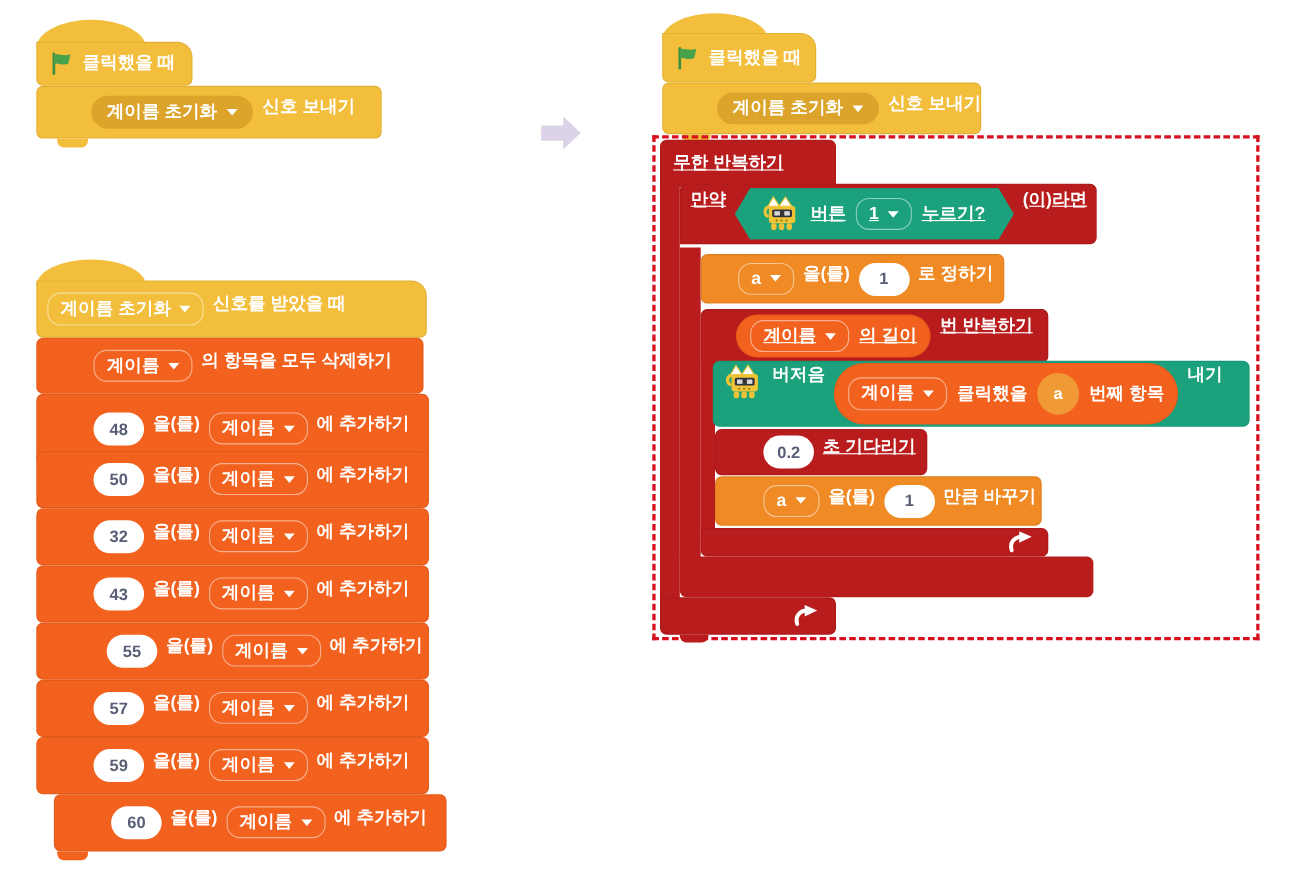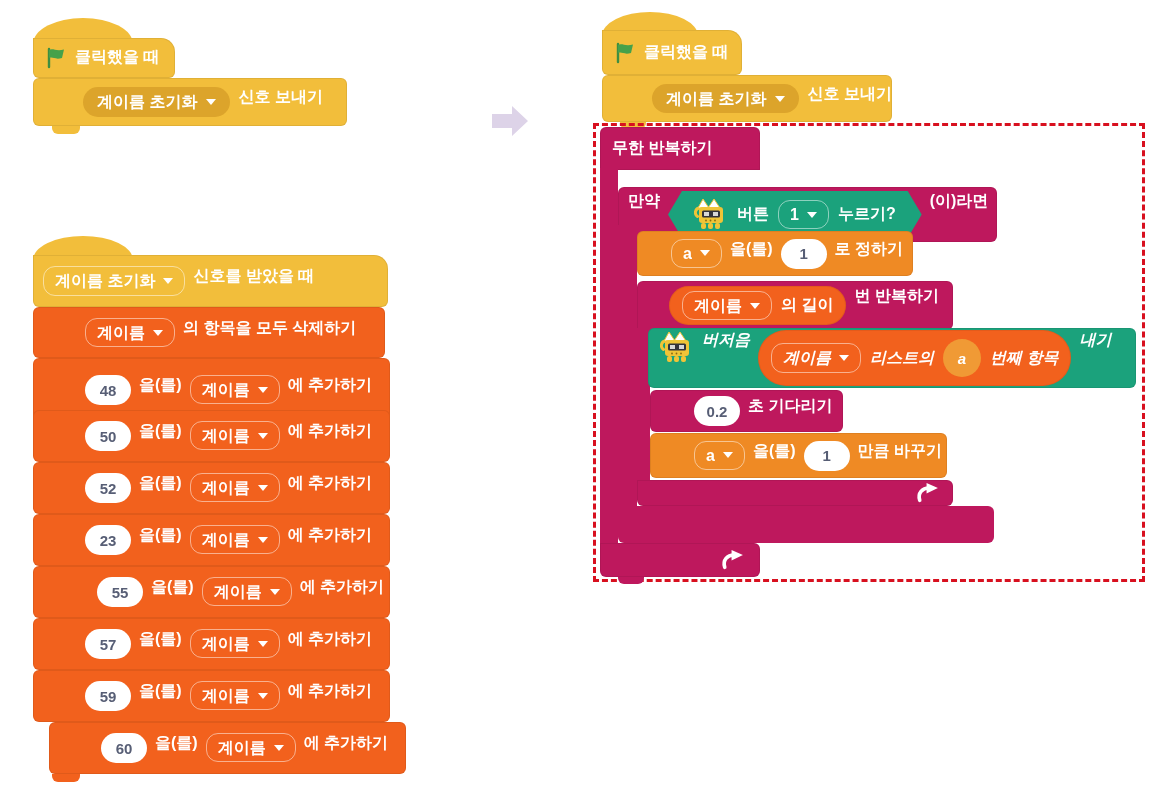--- a/index.html
+++ b/index.html
@@ -3,24 +3,24 @@
 <meta charset="utf-8">
 <style>
   html,body{margin:0;padding:0;background:#fff;}
   #stage{position:relative;width:1172px;height:796px;background:#ffffff;overflow:hidden;
          font-family:"Liberation Sans","DejaVu Sans",sans-serif;}
   .abs{position:absolute;box-sizing:border-box;}
   .blk{position:absolute;box-sizing:border-box;display:flex;align-items:center;
        color:#fff;font-weight:600;font-size:16px;white-space:nowrap;
        box-shadow:inset 0 0 0 1px rgba(0,0,0,0.07);}
   .yellow{background:#F2BE3B;}
-  .control{background:#be185d;}
+  .control{background:#b91c1c;text-decoration:underline;}
   .vars{background:#EF8A24;}
   .list{background:#F2611D;}
-  .teal{background:#1BA27C;font-style:italic;}
+  .teal{background:#1BA27C;}
   .r6{border-radius:6px;}
   .row{display:flex;align-items:flex-start;gap:8px;}
   .dome{position:absolute;border-radius:50% 50% 0 0 / 100% 100% 0 0;box-sizing:border-box;}
   .bump{position:absolute;border-radius:0 0 6px 6px;}
   .foval{background:#DCA42B;border-radius:999px;padding:5px 14px;display:inline-flex;
          align-items:center;gap:9px;line-height:1.2;}
   .frect{border:1.5px solid rgba(255,255,255,0.5);border-radius:12px;padding:4px 11px;
          display:inline-flex;align-items:center;gap:8px;line-height:1.2;}
   .woval{background:#fff;border-radius:999px;min-width:46px;height:30px;display:inline-flex;
          align-items:center;justify-content:center;color:#575E75;font-weight:600;font-size:15px;
@@ -112,32 +112,32 @@
         <span class="txt">을(를)</span>
         <span class="frect">
             <span class="txt">계이름</span>
             <span class="dd"></span>
           </span>
         <span class="txt">에 추가하기</span>
       </span>
     </div>
     <div class="blk list r6" style="left:33px;top:462px;width:357px;height:52px;padding-left:52px;">
       <span class="row">
-        <span class="woval">52</span>
+        <span class="woval">32</span>
         <span class="txt">을(를)</span>
         <span class="frect">
             <span class="txt">계이름</span>
             <span class="dd"></span>
           </span>
         <span class="txt">에 추가하기</span>
       </span>
     </div>
     <div class="blk list r6" style="left:33px;top:514px;width:357px;height:52px;padding-left:52px;">
       <span class="row">
-        <span class="woval">23</span>
+        <span class="woval">43</span>
         <span class="txt">을(를)</span>
         <span class="frect">
             <span class="txt">계이름</span>
             <span class="dd"></span>
           </span>
         <span class="txt">에 추가하기</span>
       </span>
     </div>
     <div class="blk list r6" style="left:33px;top:566px;width:357px;height:52px;padding-left:64px;">
       <span class="row">
@@ -210,21 +210,21 @@
     </div>
     <div class="bump yellow" style="left:620px;top:122px;width:26px;height:7px;"></div>
 
     <div class="abs dashedbox" style="left:593px;top:123px;width:552px;height:459px;"></div>
 
     <div class="blk control" style="left:600px;top:127px;width:160px;height:43px;border-radius:6px 6px 0 0;padding-left:12px;">
       <span class="txt">무한 반복하기</span>
     </div>
     <div class="abs control" style="left:600px;top:168px;width:18px;height:377px;"></div>
 
-    <div class="blk control" style="left:618px;top:187px;width:379px;height:55px;border-radius:6px 6px 6px 0;padding-left:10px;">
+    <div class="blk control" style="left:618px;top:167px;width:379px;height:55px;border-radius:6px 6px 6px 0;padding-left:10px;">
       <span class="row">
         <span class="txt">만약</span>
         <span class="hex">
           <span class="icon">
             <svg width="34" height="36" viewBox="0 0 34 36">
               <path d="M6 11 C1 11 0 17 3.5 19.5" stroke="#F0C437" stroke-width="3" fill="none" stroke-linecap="round"></path>
               <polygon points="9,2 15,11 4,11" fill="#fff" stroke="#F0C437" stroke-width="1"></polygon>
               <polygon points="20,2 26,11 14,11" fill="#fff" stroke="#F0C437" stroke-width="1"></polygon>
               <rect x="5" y="10" width="24" height="16" rx="3" fill="#F0C437"></rect>
               <rect x="8" y="13.5" width="18" height="7" rx="1.5" fill="#33333B"></rect>
@@ -294,21 +294,21 @@
             <rect x="14" y="26" width="5" height="6" rx="2" fill="#F0C437"></rect>
             <rect x="21" y="26" width="5" height="6" rx="2" fill="#F0C437"></rect>
           </svg>
         </span>
         <span class="txt">버저음</span>
         <span class="rrep" style="height:46px;">
           <span class="frect">
             <span class="txt">계이름</span>
             <span class="dd"></span>
           </span>
-          <span class="txt">리스트의</span>
+          <span class="txt">클릭했을</span>
           <span class="avar">
             <span class="txt">a</span>
           </span>
           <span class="txt">번째 항목</span>
         </span>
         <span class="txt">내기</span>
       </span>
     </div>
 
     <div class="blk control r6" style="left:650px;top:390px;width:193px;height:42px;padding-left:44px;">

